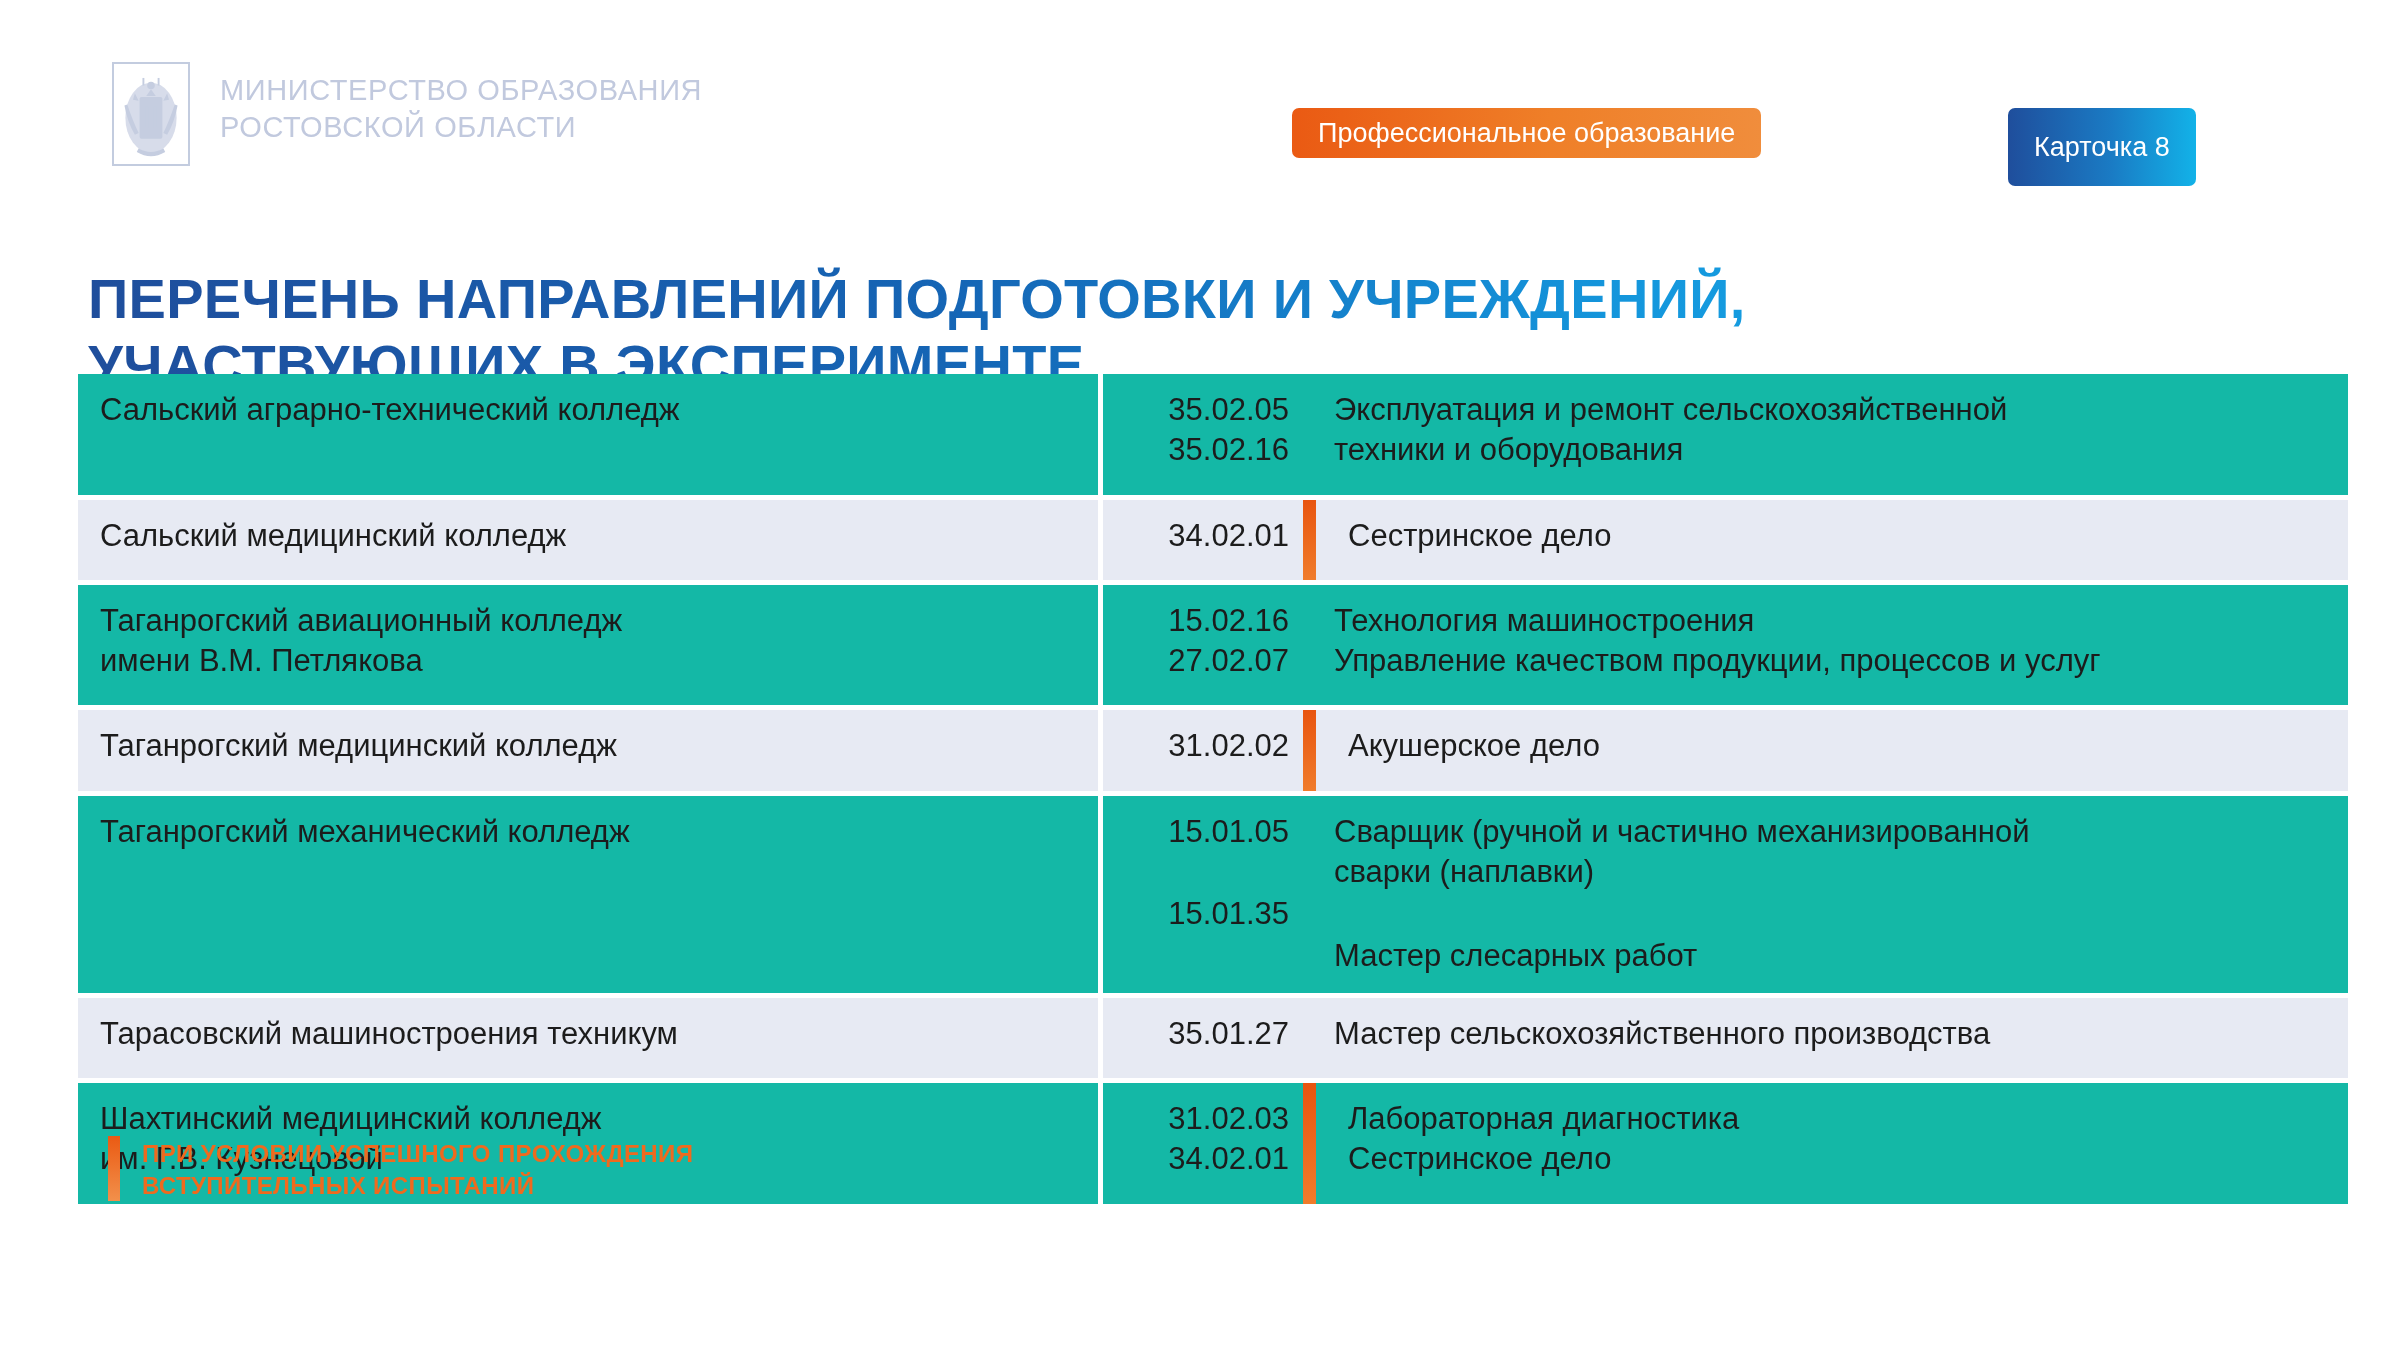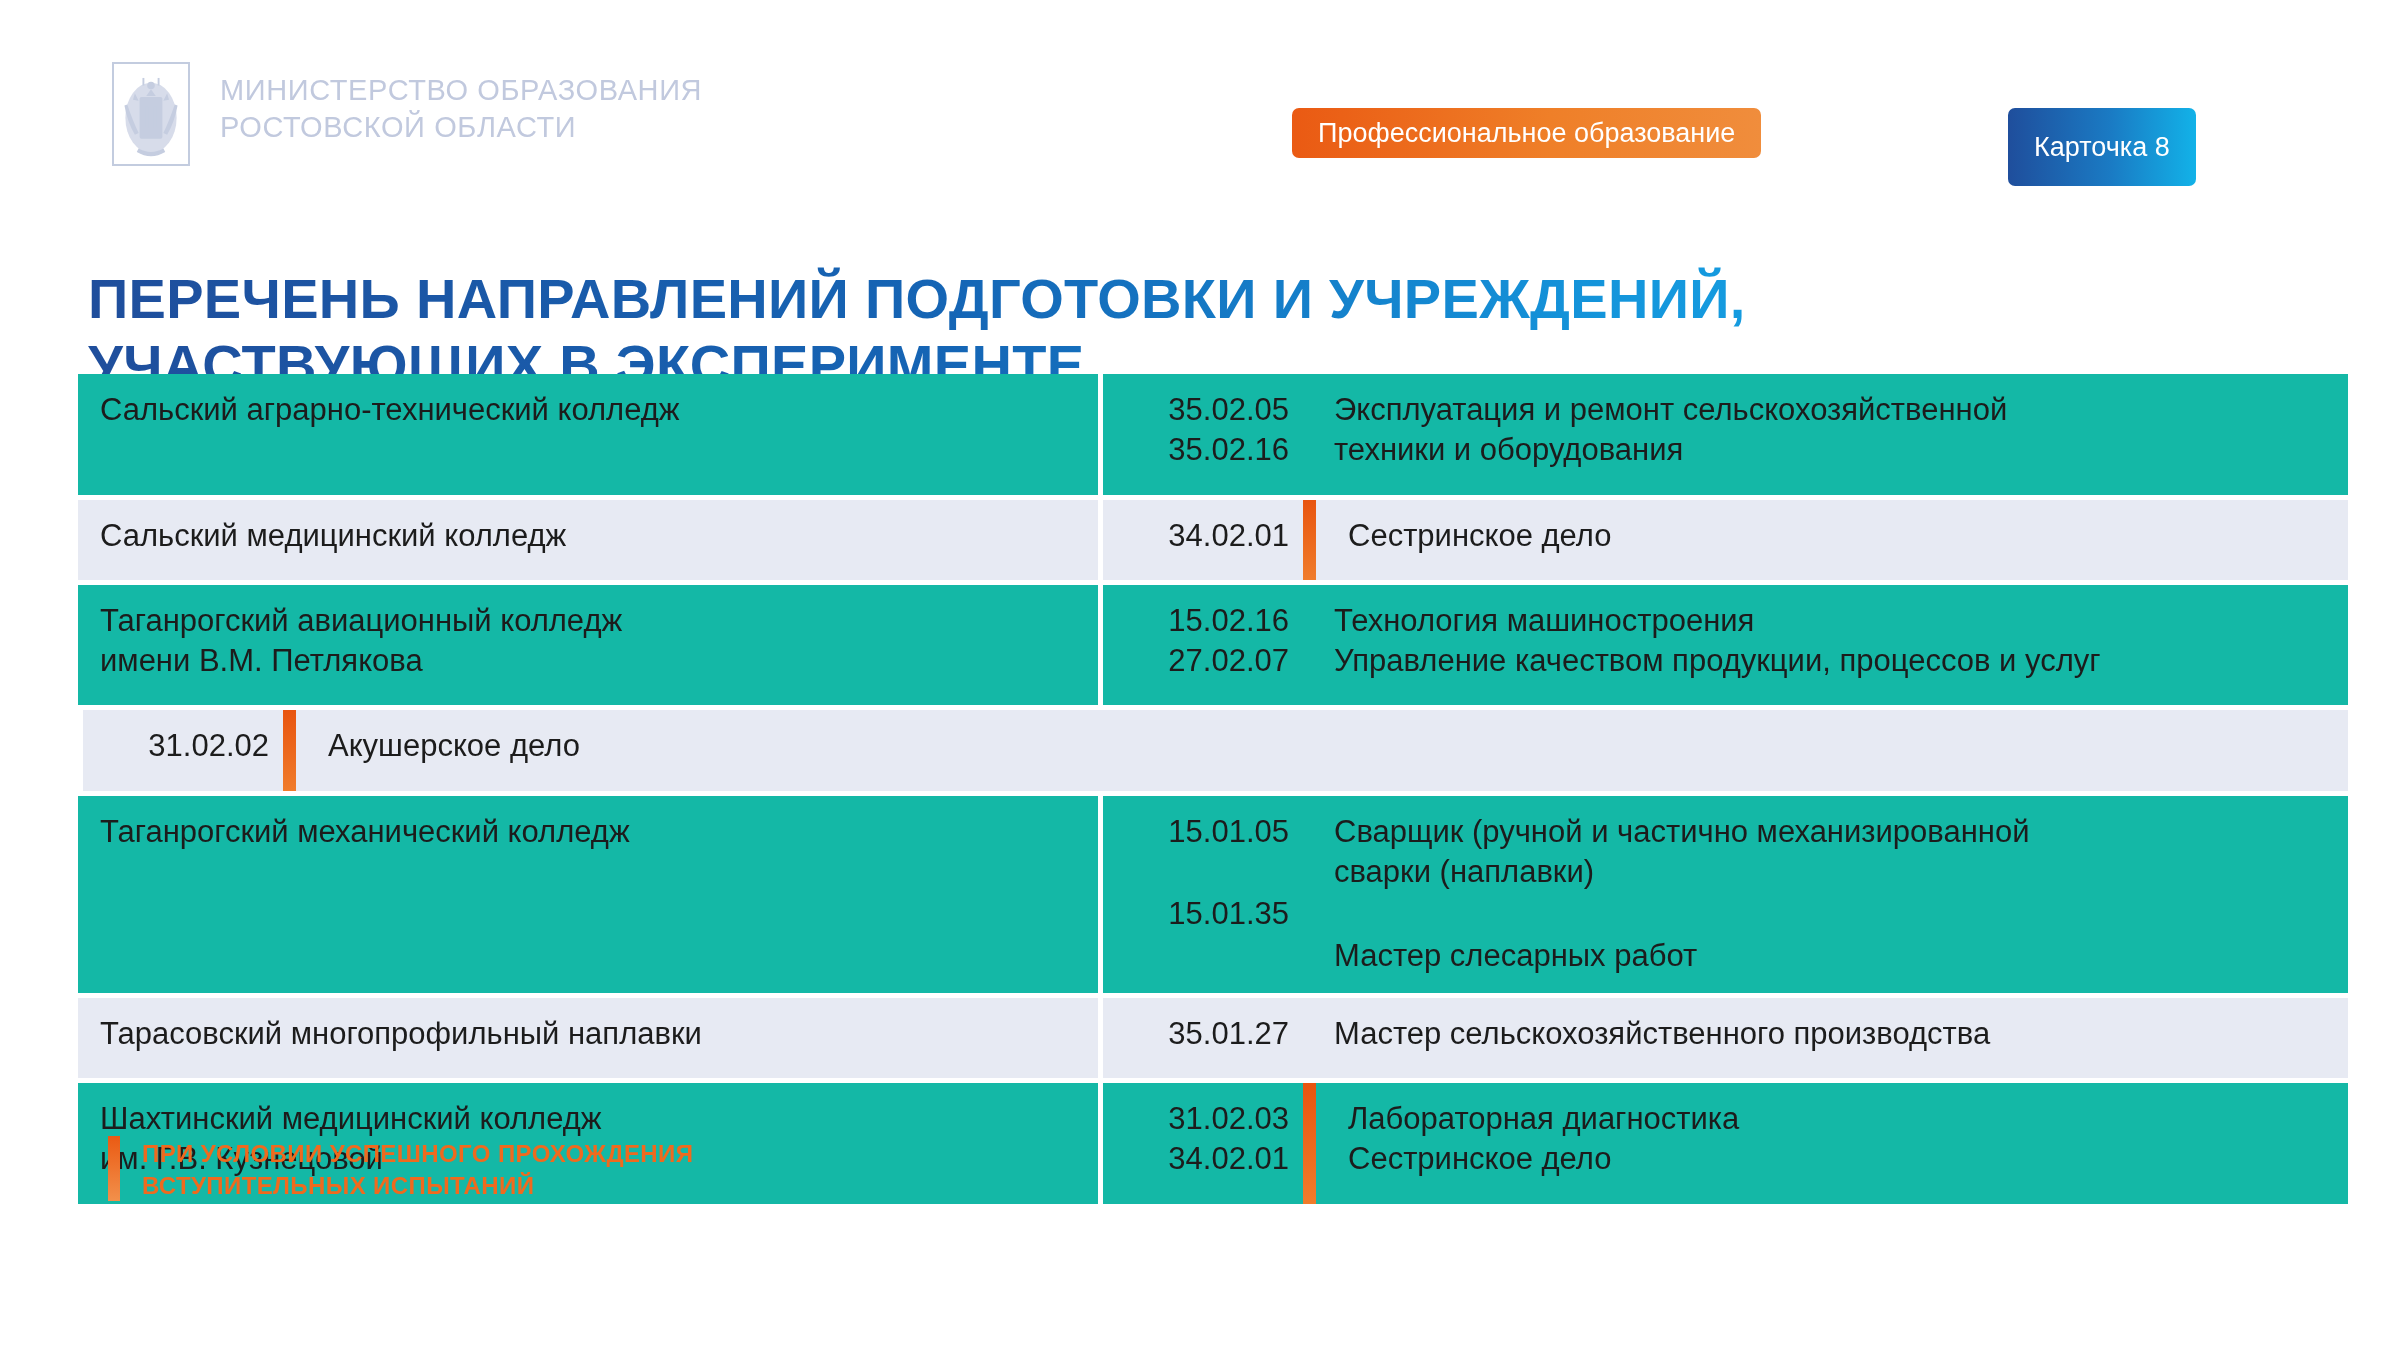--- a/index.html
+++ b/index.html
@@ -273,20 +273,21 @@
       </div>
       <div class="marker-col empty">
         <div class="marker-bar"></div>
       </div>
       <div class="cell-prog">
         <span class="prog" style="white-space: pre-line;">Технология машиностроения</span>
         <span class="prog" style="white-space: pre-line;">Управление качеством продукции, процессов и услуг</span>
       </div>
     </div>
     <div class="row shade-b">
+      <div class="cell-inst">Таганрогский медицинский колледж</div>
       <div class="col-sep"></div>
       <div class="cell-codes">
         <span class="code">31.02.02</span>
       </div>
       <div class="marker-col">
         <div class="marker-bar"></div>
       </div>
       <div class="cell-prog indented">
         <span class="prog" style="white-space: pre-line;">Акушерское дело</span>
       </div>
@@ -301,21 +302,21 @@
       <div class="marker-col empty">
         <div class="marker-bar"></div>
       </div>
       <div class="cell-prog">
         <span class="prog" style="white-space: pre-line;">Сварщик (ручной и частично механизированной
 сварки (наплавки)</span>
         <span class="prog spaced" style="white-space: pre-line;">Мастер слесарных работ</span>
       </div>
     </div>
     <div class="row shade-b">
-      <div class="cell-inst">Тарасовский многопрофильный наплавки</div>
+      <div class="cell-inst">Тарасовский машиностроения техникум</div>
       <div class="col-sep"></div>
       <div class="cell-codes">
         <span class="code">35.01.27</span>
       </div>
       <div class="marker-col empty">
         <div class="marker-bar"></div>
       </div>
       <div class="cell-prog">
         <span class="prog" style="white-space: pre-line;">Мастер сельскохозяйственного производства</span>
       </div>

